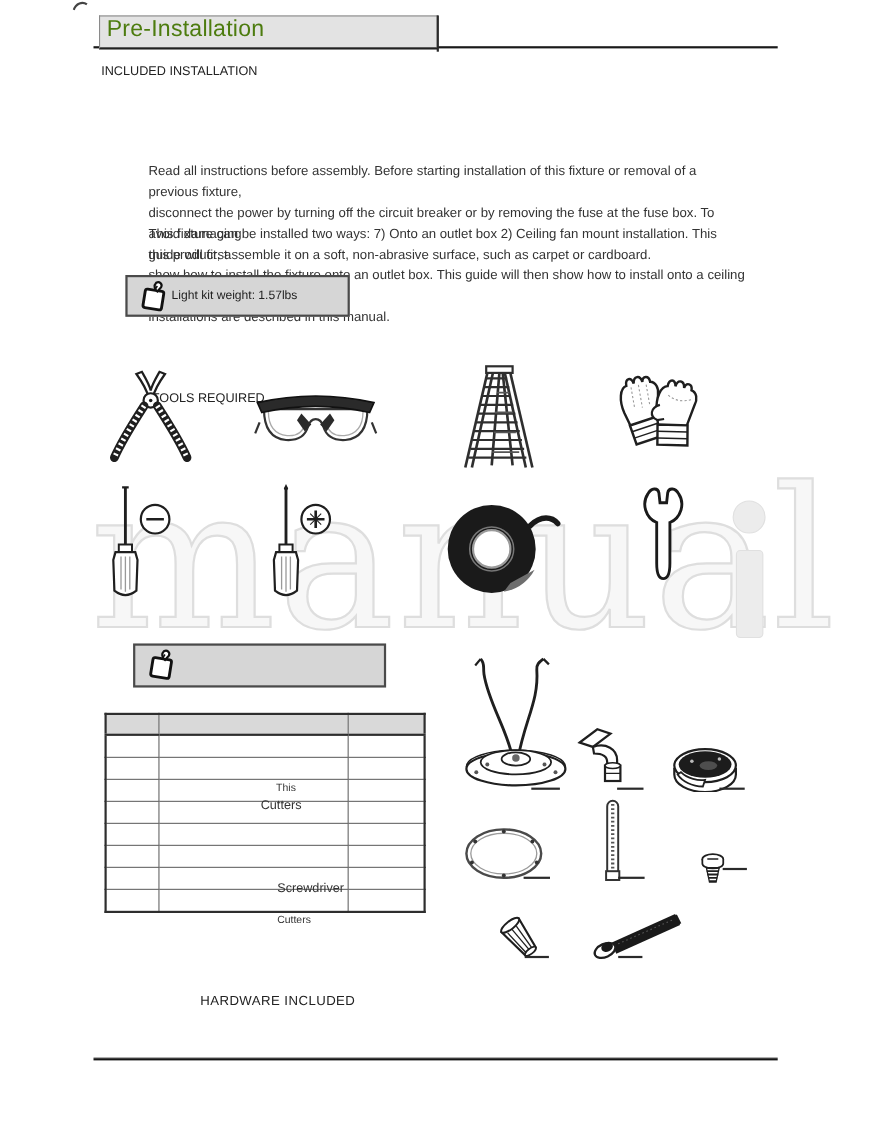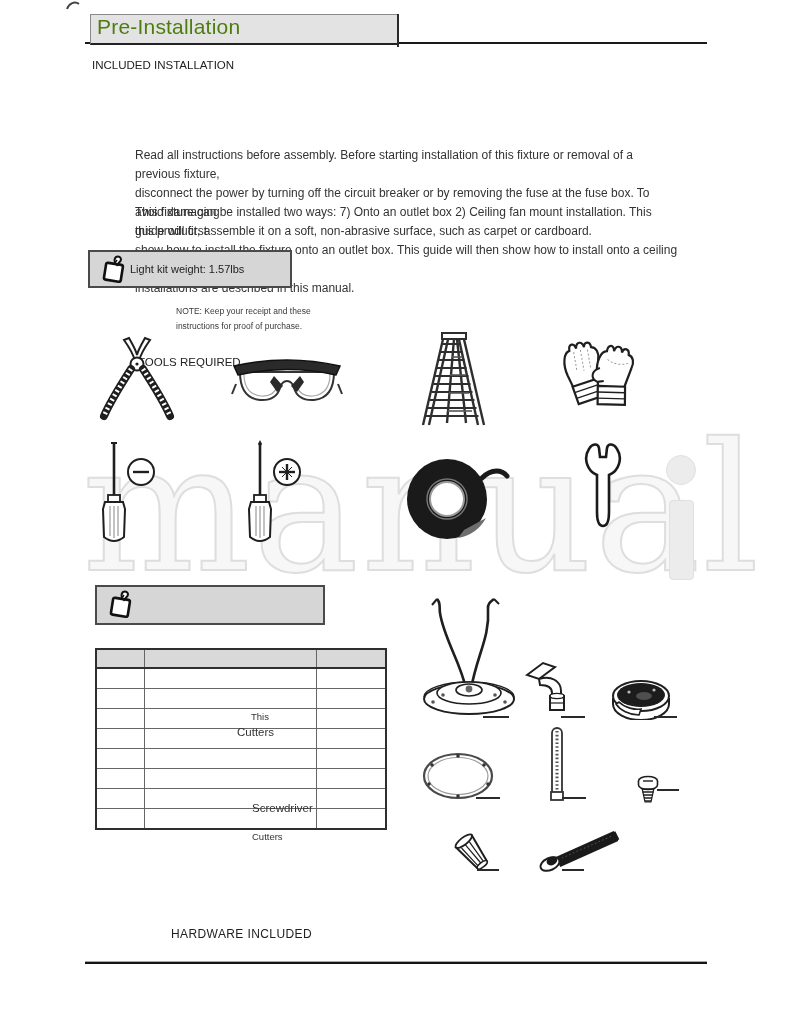--- a/index.html
+++ b/index.html
@@ -12,28 +12,28 @@
   .hdr-title{left:97px;top:15px;font-size:21px;color:#4d7c0f;z-index:3;letter-spacing:.2px;}
   .hdr-vline{left:397px;top:14px;width:2px;height:33px;background:#2a2a2a;z-index:3;}
   .rule-top{left:85px;top:42px;width:622px;height:2px;background:#1a1a1a;z-index:1;}
   .rule-bottom{left:85px;top:961px;width:622px;height:0;border-top:1px solid #a8a8a8;
                border-bottom:2px solid #141414;z-index:1;}
   .planning{left:92px;top:59px;font-size:11.5px;color:#222;}
   .para{font-size:12px;line-height:19px;color:#333;white-space:pre-line;width:545px;}
   .p1{left:135px;top:146px;}
   .p2{left:135px;top:203px;}
   
-  .notebox{background:#d6d6d6;border:2px solid #4a4a4a;z-index:2;display:flex;align-items:center;}
+  .notebox{background:#d6d6d6;border:2px solid #4a4a4a;z-index:2;display:flex;align-items:center;margin-left:26px;}
   .nb1{left:88px;top:250px;width:200px;height:34px;}
   .nb2{left:95px;top:585px;width:226px;height:36px;}
   .nb-text{font-size:11px;color:#222;margin-left:40px;}
   .nb-icon{position:absolute;left:10px;top:3px;}
   .receipt{left:176px;top:304px;font-size:8.5px;line-height:15px;color:#3a3a3a;white-space:pre-line;}
   .tools-title{left:138px;top:356px;font-size:11.5px;color:#222;z-index:1;}
-  .hw-title{left:171px;top:903px;font-size:12px;letter-spacing:.4px;color:#222;margin-top:24px;}
+  .hw-title{left:182px;top:903px;font-size:12px;letter-spacing:.4px;color:#222;}
   
   .wm{left:82px;top:420px;font-family:"DejaVu Serif",serif;font-size:178px;line-height:1;
       color:#f7f7f7;-webkit-text-stroke:2px #dedede;letter-spacing:2px;z-index:0;user-select:none;}
   .wm-dot{left:666px;top:455px;width:28px;height:28px;border-radius:50%;background:#ececec;
           border:1px solid #e0e0e0;z-index:0;}
   .wm-stem{left:669px;top:500px;width:23px;height:78px;border-radius:4px;background:#ececec;
            border:1px solid #e0e0e0;z-index:0;}
   
   .ptable{left:95px;top:648px;z-index:1;}
   table{border-collapse:collapse;width:292px;background:transparent;}
@@ -75,22 +75,20 @@
     <svg class="nb-icon" width="30" height="30" viewBox="0 0 30 30">
       <g transform="rotate(9 15 17)">
         <rect x="5" y="9" width="17" height="17" rx="2" fill="#fff" stroke="#111" stroke-width="2.6"></rect>
       </g>
       <path d="M16,2 C19,0.5 22,3 20.5,6 L17,10 C14.5,8 13.5,4.5 16,2 Z" fill="#fff" stroke="#111" stroke-width="2"></path>
       <line x1="17" y1="5" x2="15" y2="8" stroke="#111" stroke-width="1.4"></line>
     </svg>
     <span class="nb-text">Light kit weight: 1.57lbs</span>
   </div>
 
-  <div class="abs receipt">NOTE: Keep your receipt and these
-instructions for proof of purchase.</div>
 
   <div class="abs tools-title">TOOLS REQUIRED</div>
 
   <svg class="abs ico" style="left:95px;top:336px" width="84" height="90" viewBox="0 0 84 90">
     <path d="M29,4 C34,11 38,17 40,25 L44,25 C46,17 50,11 55,4 L50,2 C46,9 43,14 42,19 C41,14 38,9 34,2 Z" fill="#fff" stroke="#1f1f1f" stroke-width="2"></path>
     <circle cx="42" cy="28" r="6.5" fill="#fff" stroke="#1f1f1f" stroke-width="2"></circle>
     <circle cx="42" cy="28" r="1.6" fill="#1f1f1f"></circle>
     <path d="M36,33 C27,47 16,64 9,80" fill="none" stroke="#1f1f1f" stroke-width="8" stroke-linecap="round"></path>
     <path d="M36,33 C27,47 16,64 9,80" fill="none" stroke="#fff" stroke-width="4.5" stroke-dasharray="2,3"></path>
     <path d="M48,33 C57,47 68,64 75,80" fill="none" stroke="#1f1f1f" stroke-width="8" stroke-linecap="round"></path>

